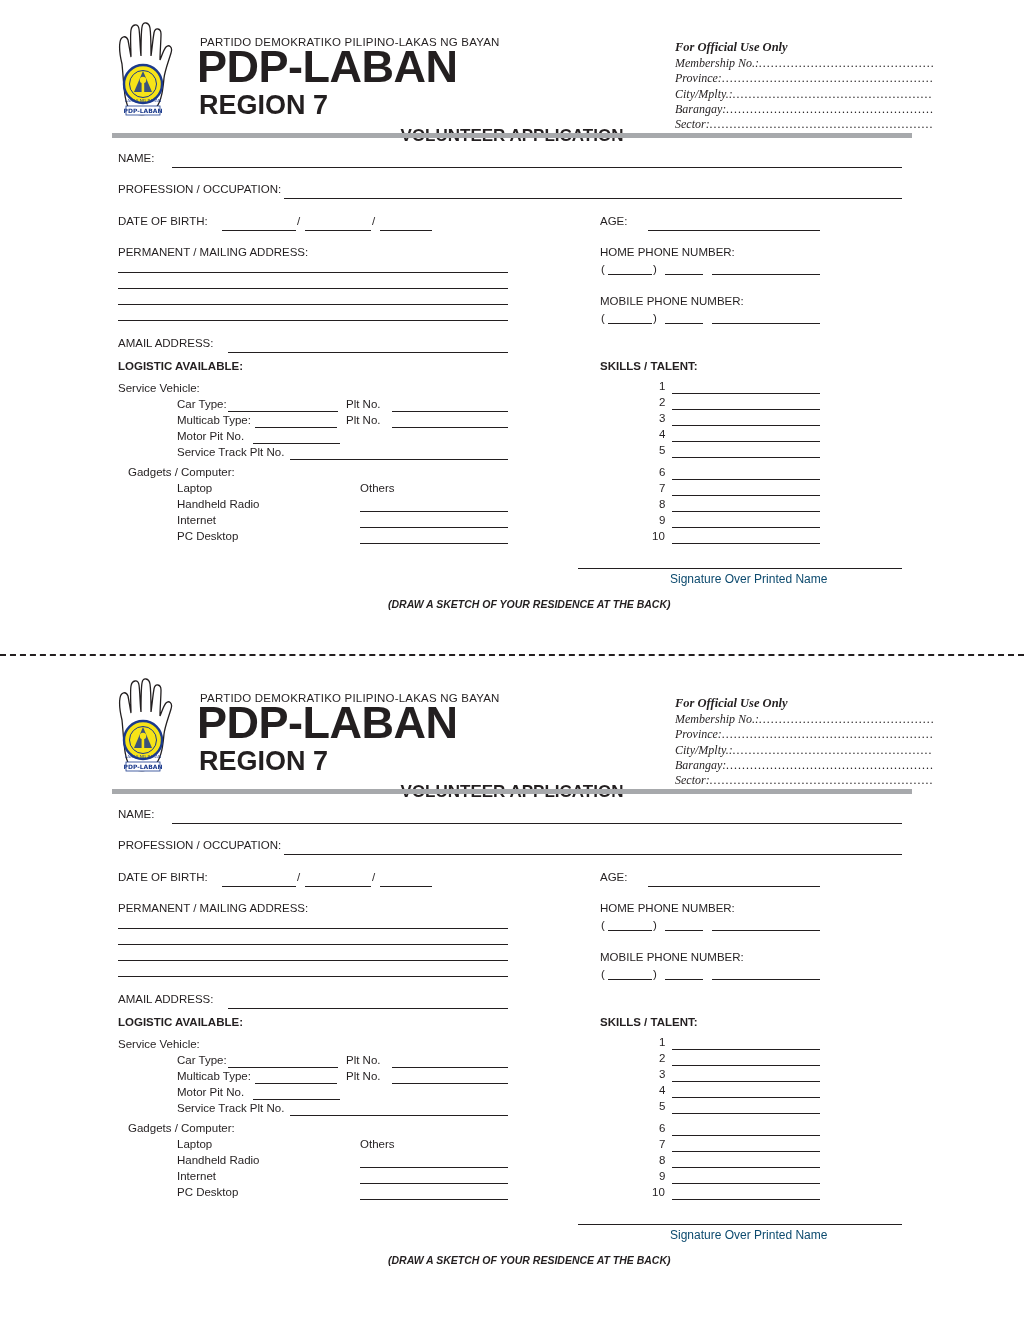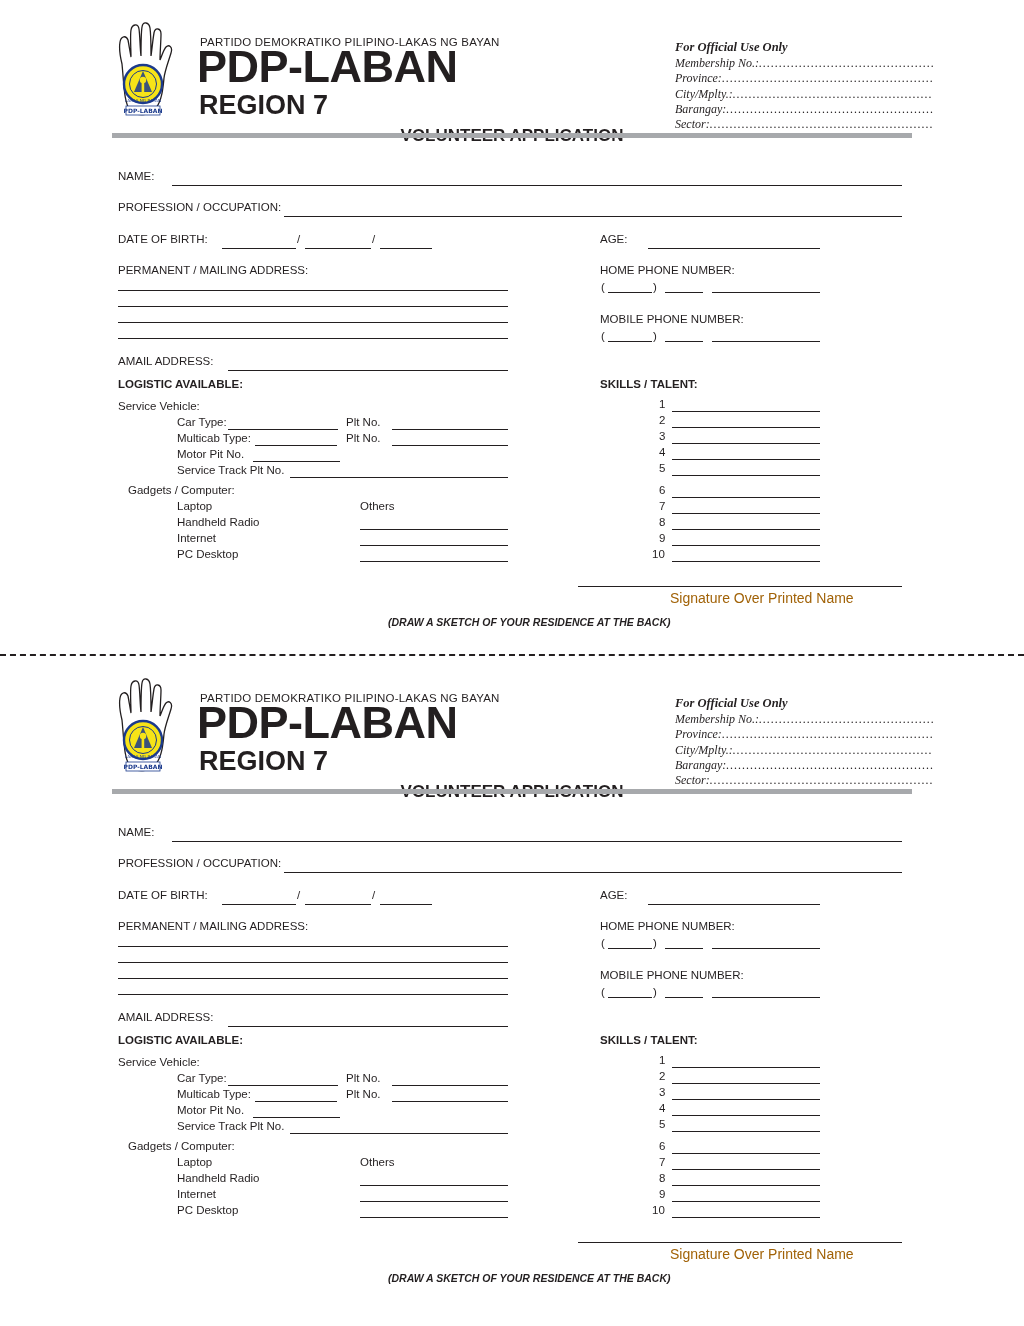--- a/index.html
+++ b/index.html
@@ -108,41 +108,41 @@
     text-align: center;
     font-size: 17px;
     font-weight: bold;
     color: #231f20;
     margin-top: 8px;
   }
 
   
   .body-area {
     position: relative;
-    margin-top: 18px;
+    margin-top: 0;
     height: 470px;
   }
   .lbl {
     position: absolute;
     font-size: 11.5px;
     color: #231f20;
     white-space: nowrap;
   }
   .lbl.bold { font-weight: bold; }
   .rule {
     position: absolute;
     border-bottom: 1px solid #231f20;
     height: 0;
   }
   .rule.thick { border-bottom: 1.4px solid #231f20; }
 
   .sig-caption {
     position: absolute;
-    font-size: 14px;
-    color: #a16207;
+    font-size: 12px;
+    color: #0c4a6e;
     white-space: nowrap;
   }
   .sketch-note {
     position: absolute;
     font-size: 10.5px;
     font-style: italic;
     font-weight: bold;
     color: #231f20;
     white-space: nowrap;
   }

